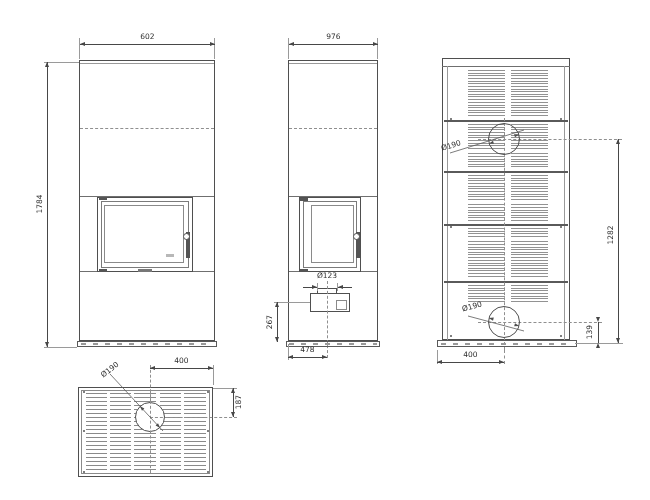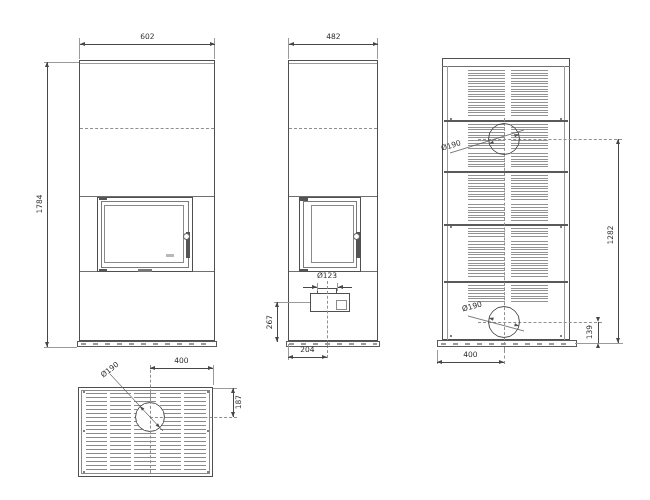--- a/index.html
+++ b/index.html
@@ -83,41 +83,41 @@
   <div class="box" style="left:310px;top:293px;width:40px;height:19px;"></div>
   <div class="boxlt" style="left:336px;top:300px;width:11px;height:10px;"></div>
   <div class="dash-v" style="left:327px;top:281px;height:77px;"></div>
   <div class="plinth" style="left:286px;top:341px;width:94px;height:6px;"></div>
 
   <div class="lt" style="left:288px;top:38px;width:1px;height:21px;"></div>
   <div class="lt" style="left:377px;top:38px;width:1px;height:21px;"></div>
   <div class="dim" style="left:289px;top:44px;width:89px;height:1px;"></div>
   <div class="arr l" style="left:289px;top:42px;"></div>
   <div class="arr r" style="left:373px;top:42px;"></div>
-  <div class="txt ctr" style="left:289px;top:33px;width:89px;">482</div>
+  <div class="txt ctr" style="left:289px;top:33px;width:89px;">976</div>
 
   <div class="txt ctr" style="left:310px;top:272px;width:34px;">Ø123</div>
   <div class="lt" style="left:317px;top:283px;width:1px;height:8px;"></div>
   <div class="lt" style="left:337px;top:283px;width:1px;height:8px;"></div>
   <div class="dim" style="left:303px;top:287px;width:14px;height:1px;"></div>
   <div class="dim" style="left:338px;top:287px;width:14px;height:1px;"></div>
   <div class="arr r" style="left:312px;top:285px;"></div>
   <div class="arr l" style="left:338px;top:285px;"></div>
 
   <div class="lt" style="left:274px;top:302px;width:36px;height:1px;"></div>
   <div class="dim" style="left:277px;top:302px;width:1px;height:40px;"></div>
   <div class="arr u" style="left:275px;top:302px;"></div>
   <div class="arr d" style="left:275px;top:337px;"></div>
   <div class="txt ctr rot" style="left:259px;top:318px;width:22px;">267</div>
 
   <div class="lt" style="left:288px;top:344px;width:1px;height:16px;"></div>
   <div class="dim" style="left:288px;top:357px;width:39px;height:1px;"></div>
   <div class="arr l" style="left:288px;top:355px;"></div>
   <div class="arr r" style="left:322px;top:355px;"></div>
-  <div class="txt ctr" style="left:288px;top:346px;width:39px;">204</div>
+  <div class="txt ctr" style="left:288px;top:346px;width:39px;">478</div>
 
   <div class="box" style="left:442px;top:58px;width:128px;height:282px;"></div>
   <div class="lt" style="left:442px;top:66px;width:128px;height:1px;background:#6f6f6f;"></div>
   <div class="lt" style="left:447px;top:66px;width:1px;height:274px;"></div>
   <div class="lt" style="left:564px;top:66px;width:1px;height:274px;"></div>
   <div class="ln" style="left:444px;top:120px;width:124px;height:2px;background:#5a5a5a;"></div>
   <div class="ln" style="left:444px;top:171px;width:124px;height:2px;background:#5a5a5a;"></div>
   <div class="ln" style="left:444px;top:224px;width:124px;height:2px;background:#5a5a5a;"></div>
   <div class="ln" style="left:444px;top:281px;width:124px;height:2px;background:#5a5a5a;"></div>
 

